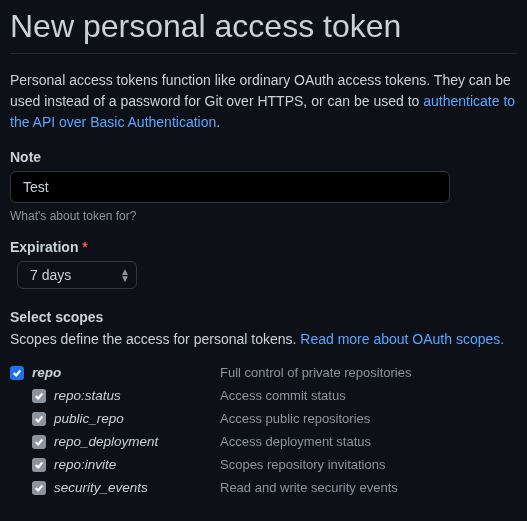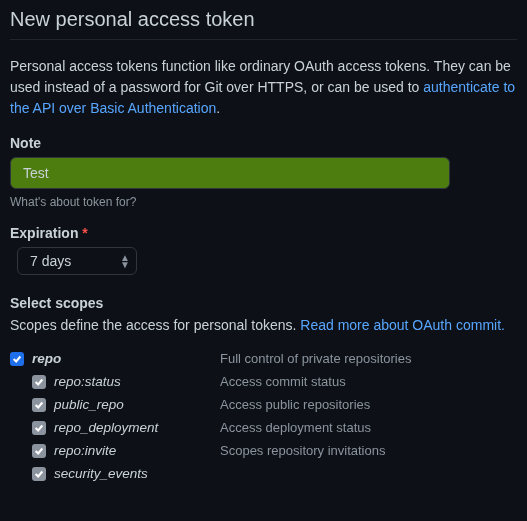--- a/index.html
+++ b/index.html
@@ -7,41 +7,41 @@
     background: #0d1117;
     color: #c9d1d9;
     font-family: -apple-system, BlinkMacSystemFont, "Segoe UI", Helvetica, Arial, sans-serif;
     font-size: 14px;
     width: 527px;
     height: 521px;
     overflow: hidden;
     padding: 8px 10px;
   }
   h1 {
-    font-size: 20px;
+    font-size: 32px;
     font-weight: 400;
     color: #c9d1d9;
     padding-bottom: 8px;
     border-bottom: 1px solid #21262d;
     margin-bottom: 16px;
   }
   .desc {
     color: #c9d1d9;
     margin-bottom: 16px;
     line-height: 1.5;
   }
   a { color: #58a6ff; text-decoration: none; }
   .field-label {
     font-weight: 600;
     display: block;
     margin-bottom: 6px;
   }
   .req { color: #f85149; }
   input[type="text"] {
-    background: #4d7c0f;
+    background: #000000;
     border: 1px solid #30363d;
     border-radius: 6px;
     color: #c9d1d9;
     padding: 5px 12px;
     width: 440px;
     font-size: 14px;
     line-height: 20px;
   }
   .hint {
     color: #8b949e;
@@ -140,21 +140,21 @@
   <div class="select-wrap">
     <select>
       <option>7 days</option>
     </select>
     <div class="arrows">▲<br>▼</div>
   </div>
 </div>
 
 <div class="section-title">Select scopes</div>
 <p class="scope-desc">
-  <span>Scopes define the access for personal tokens. </span><a href="#">Read more about OAuth commit.</a>
+  <span>Scopes define the access for personal tokens. </span><a href="#">Read more about OAuth scopes.</a>
 </p>
 
 <div class="scopes" id="scopes-container">
 
 <div class="scope-row scope-parent">
       <div class="scope-left">
         <span class="cb-custom checked">
           <svg viewBox="0 0 12 12">
             <polyline points="2,6 5,9 10,3"></polyline>
           </svg>
@@ -209,17 +209,18 @@
     </div>
     <div class="scope-row child">
       <div class="scope-left">
         <span class="cb-custom">
           <svg viewBox="0 0 12 12">
             <polyline points="2,6 5,9 10,3"></polyline>
           </svg>
         </span>
         <span class="scope-label">security_events</span>
       </div>
+      <div class="scope-right">Read and write security events</div>
     </div>
   </div>
 
 
 
 
 </body></html>

